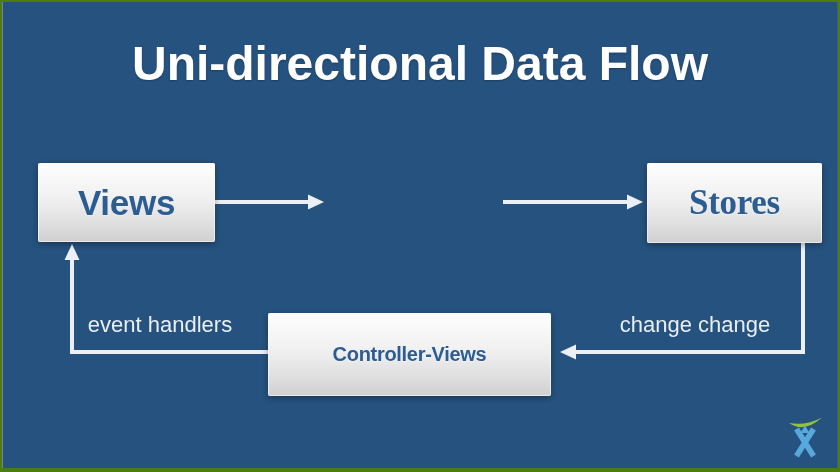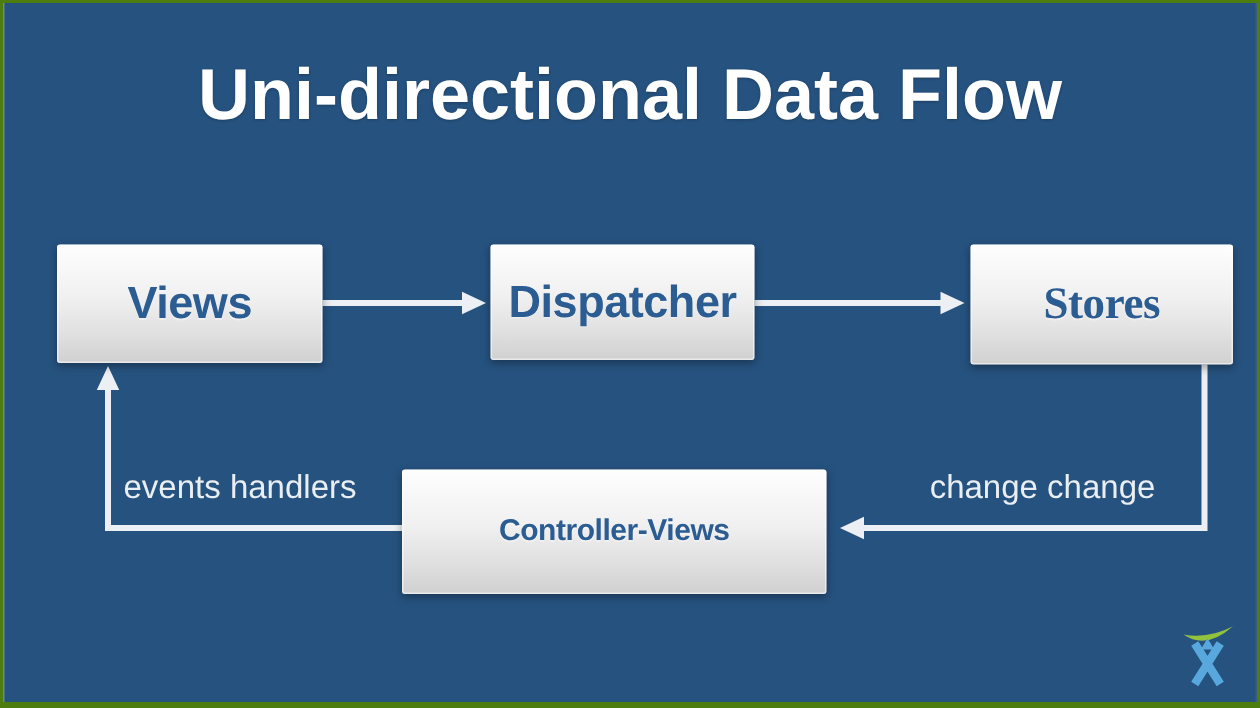--- a/index.html
+++ b/index.html
@@ -19,21 +19,21 @@
     text-align:center;color:#ffffff;
     font-size:48px;font-weight:bold;letter-spacing:0;
     text-shadow:0 1px 2px rgba(0,0,0,.25);
   }
   .edges{position:absolute;left:0;top:0;width:840px;height:472px;}
   .node{
     position:absolute;display:flex;align-items:center;justify-content:center;
     background:linear-gradient(180deg,#fefefe 0%,#f0f0f0 45%,#e0e0e0 75%,#d0d0d0 100%);
     border-radius:2px;
     box-shadow:0 2px 6px rgba(0,0,0,.35), inset 0 0 0 1px rgba(255,255,255,.55);
-    color:#2b5c92;font-weight:bold;font-size:30px;letter-spacing:-.3px;
+    color:#2b5c92;font-weight:bold;font-size:35px;letter-spacing:-.3px;
     text-shadow:0 1px 0 rgba(255,255,255,.35);
   }
   #node-views{left:38px;top:163px;width:177px;height:79px;}
   #node-dispatcher{left:327px;top:163px;width:176px;height:77px;}
   #node-stores{left:647px;top:163px;width:175px;height:80px;font-family:Liberation Serif, serif;}
   #node-controller-views{left:268px;top:313px;width:283px;height:83px;font-size:20px;text-align:right;}
   .edge-label{
     position:absolute;transform:translate(-50%,-50%);
     color:#e9eef3;font-size:22px;line-height:1.18;text-align:center;
     white-space:nowrap;
@@ -63,31 +63,28 @@
       <polygon points="324,202 308,194.5 308,209.5"></polygon>
       <polygon points="643,202 627,194.5 627,209.5"></polygon>
       <polygon points="560,352 576,344.5 576,359.5"></polygon>
       <polygon points="72,244 64.5,260 79.5,260"></polygon>
     </g>
   </svg>
 
   <div class="node" id="node-views">
     <span>Views</span>
   </div>
-  <div class="node" id="node-dispatcher">
-    <span>Dispatcher</span>
-  </div>
   <div class="node" id="node-stores">
     <span>Stores</span>
   </div>
   <div class="node" id="node-controller-views">
     <span>Controller-Views</span>
   </div>
 
   <div class="edge-label" id="label-change-events">change change</div>
-  <div class="edge-label" id="label-event-handlers">events handlers</div>
+  <div class="edge-label" id="label-event-handlers">event handlers</div>
 
   <svg class="logo" viewBox="0 0 38 47" xmlns="http://www.w3.org/2000/svg">
     <path fill="#93c23d" d="M3,11 Q18,21.5 36,5.5 Q20,14 3,11 Z"></path>
     <polygon fill="#58a8dd" points="19,13.5 14.5,21 23.5,21"></polygon>
     <path stroke="#58a8dd" stroke-width="5.6" fill="none" d="M10.5,17 L27.5,44 M27.5,17 L10.5,44"></path>
   </svg>
 </div>
 
 </body></html>

